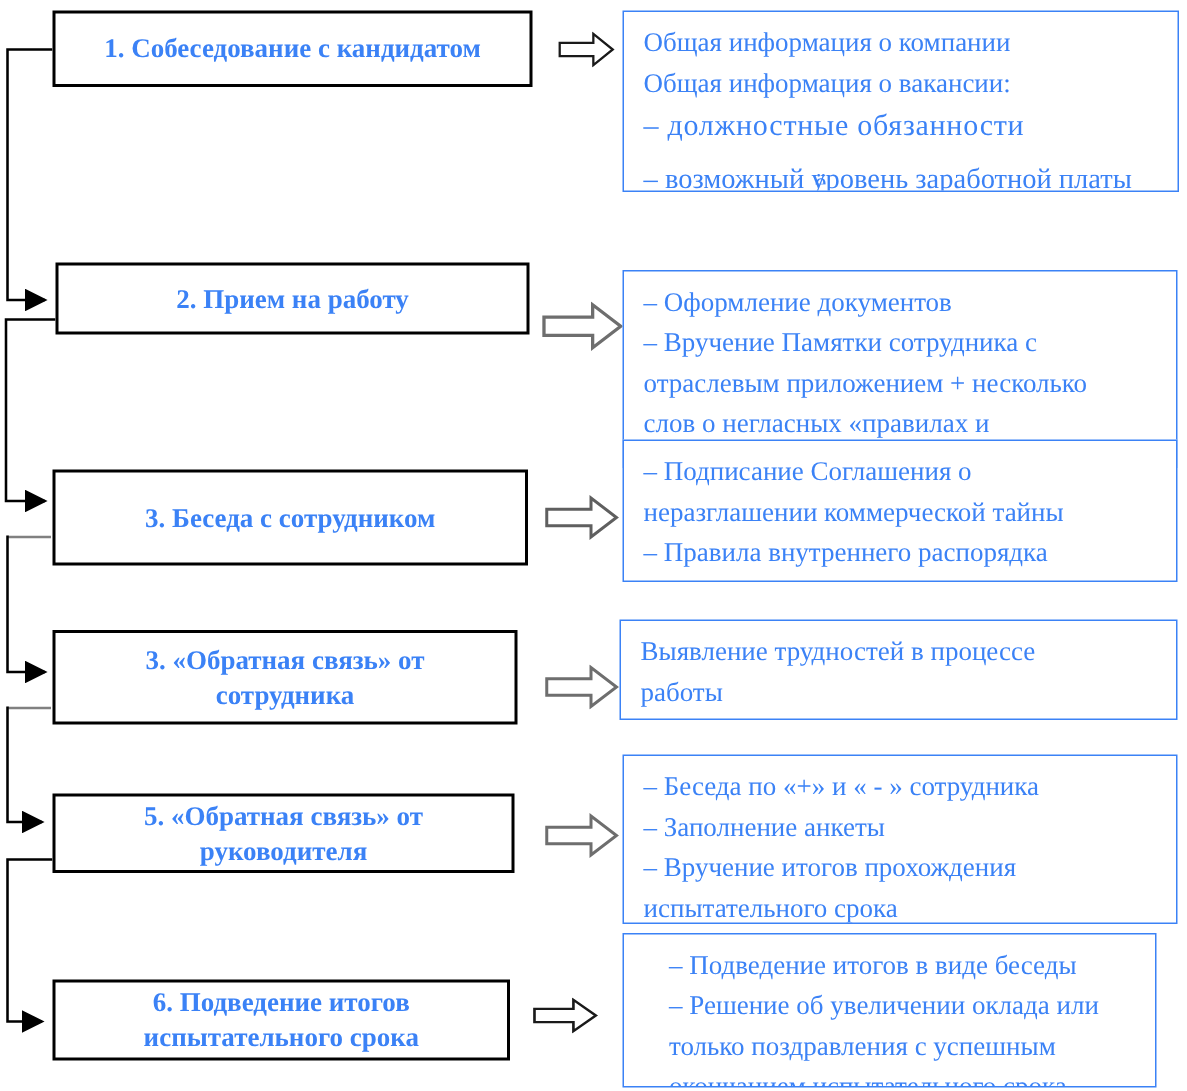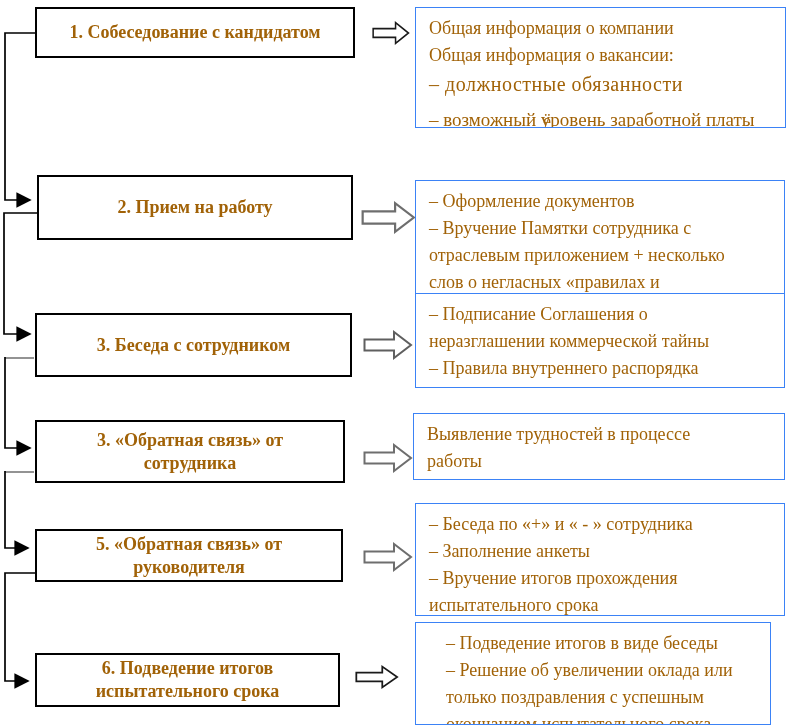--- a/index.html
+++ b/index.html
@@ -1,40 +1,40 @@
 <!DOCTYPE html>
 <html><head>
 <meta charset="utf-8">
 <style>
   html,body{margin:0;padding:0;background:#ffffff;}
   .canvas{
     position:relative;
     width:791px;height:727px;
     background:#ffffff;
     font-family:"Liberation Serif","DejaVu Serif",serif;
-    color:#a16207;
+    color:#3b82f6;
     overflow:hidden;
     text-decoration:underline;
   }
   .layer{position:absolute;left:0;top:0;width:791px;height:727px;pointer-events:none;}
 
   
   .stepbox{
     position:absolute;
     background:#fff;
     border:2px solid #000;
     display:flex;flex-direction:column;justify-content:center;align-items:center;
     text-align:center;
     font-weight:bold;
     font-size:18px;line-height:23px;
     z-index:2;
     box-sizing:border-box;
   }
   .lb1{left:35px;top:7px;width:320px;height:51px;}
-  .lb2{left:37px;top:175px;width:316px;height:65px;}
+  .lb2{left:37px;top:175px;width:316px;height:48px;}
   .lb3{left:35px;top:313px;width:317px;height:64px;}
   .lb4{left:35px;top:420px;width:310px;height:63px;}
   .lb5{left:35px;top:529px;width:308px;height:53px;}
   .lb6{left:35px;top:653px;width:305px;height:54px;}
 
   
   .detailbox{
     position:absolute;
     background:#fff;
     border:1px solid #3b82f6;

